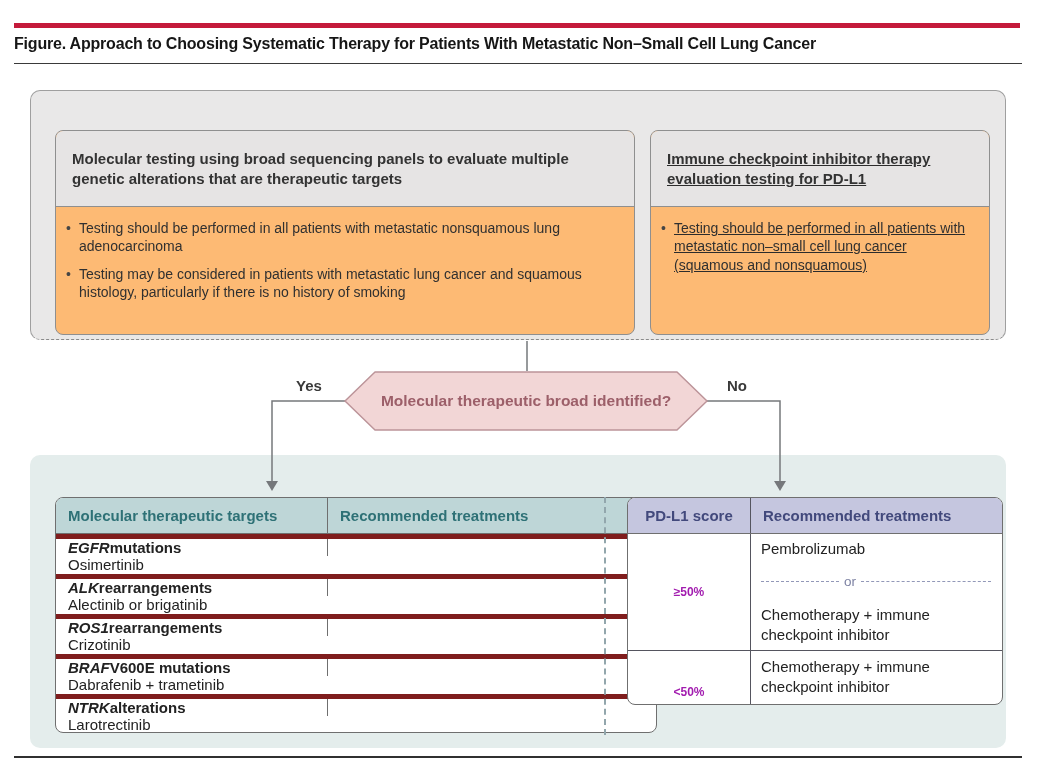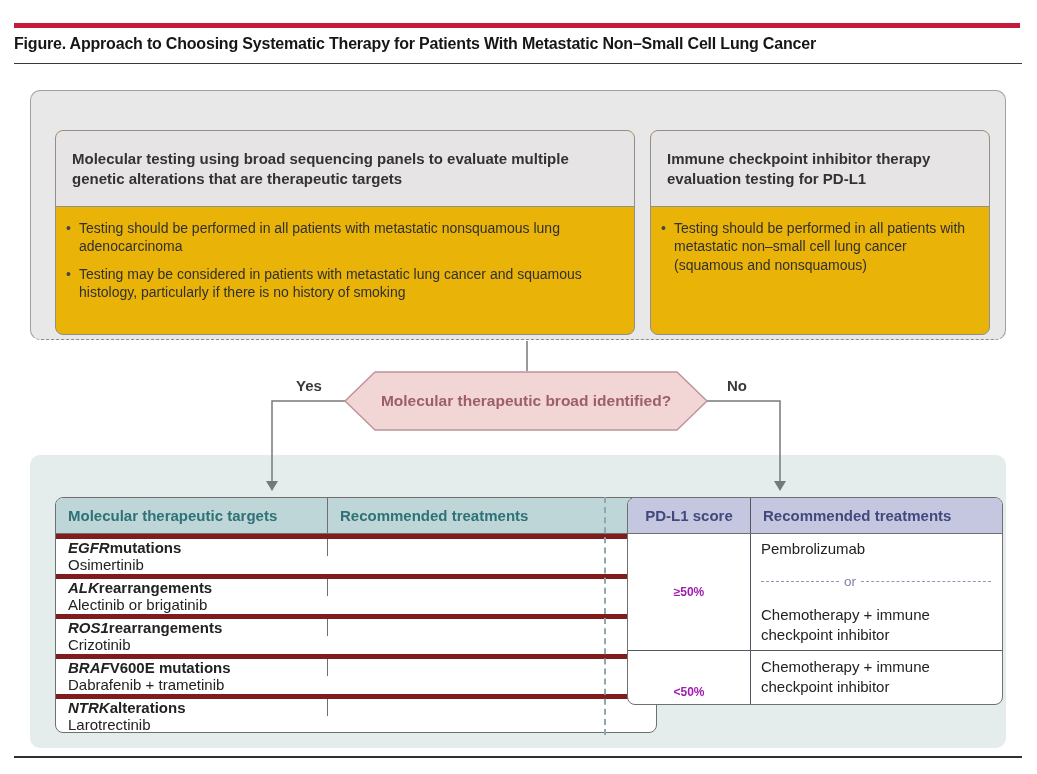--- a/index.html
+++ b/index.html
@@ -10,23 +10,23 @@
   .red-bar{position:absolute;left:14px;top:23px;width:1006px;height:5px;background:var(--accent_red,#C41A3B);}
   .fig-title{position:absolute;left:14px;top:35px;width:1008px;font-size:16px;font-weight:bold;color:#161616;letter-spacing:-0.2px;}
   .title-rule{position:absolute;left:14px;top:63px;width:1008px;border-top:1.5px solid #3a3a3a;}
 
   
   .diag{position:absolute;left:30px;top:90px;width:976px;height:250px;box-sizing:border-box;
         background:var(--diagnostic_bg,#E9E8E8);border:1.4px solid #9f9f9f;border-bottom:1.7px dashed #8b8b8b;border-radius:10px;}
   .section-label{position:absolute;font-size:13.5px;font-weight:600;letter-spacing:4px;}
   .diag-label{left:55px;top:102px;color:#8d8d8d;}
 
-  .subbox{position:absolute;box-sizing:border-box;background:#eab308;border:1.4px solid #8f8f8f;border-radius:8px;overflow:hidden;}
+  .subbox{position:absolute;box-sizing:border-box;background:#fdba74;border:1.4px solid #8f8f8f;border-radius:8px;overflow:hidden;}
   .subbox-left{left:55px;top:130px;width:580px;height:205px;}
-  .subbox-right{left:650px;top:130px;width:340px;height:205px;}
+  .subbox-right{left:650px;top:130px;width:340px;height:205px;text-decoration:underline;}
   .subbox-header{box-sizing:border-box;height:76px;display:flex;align-items:center;padding:6px 16px;
                  background:#e6e4e4;border-bottom:1.2px solid #8f8f8f;font-size:15px;font-weight:bold;color:#333;line-height:1.28;}
   .subbox-right .subbox-header{height:76px;}
   .bullets{margin:0;padding:12px 14px 8px 10px;list-style:none;}
   .bullets li{position:relative;padding-left:13px;margin-bottom:9px;font-size:14px;line-height:1.32;color:#303030;max-width:545px;}
   .bullets li::before{content:"•";position:absolute;left:0;top:0;color:#454545;}
 
   
   .flow-svg{position:absolute;left:0;top:0;z-index:2;pointer-events:none;}
   .hex-label{position:absolute;left:345px;top:372px;width:362px;height:58px;z-index:3;

